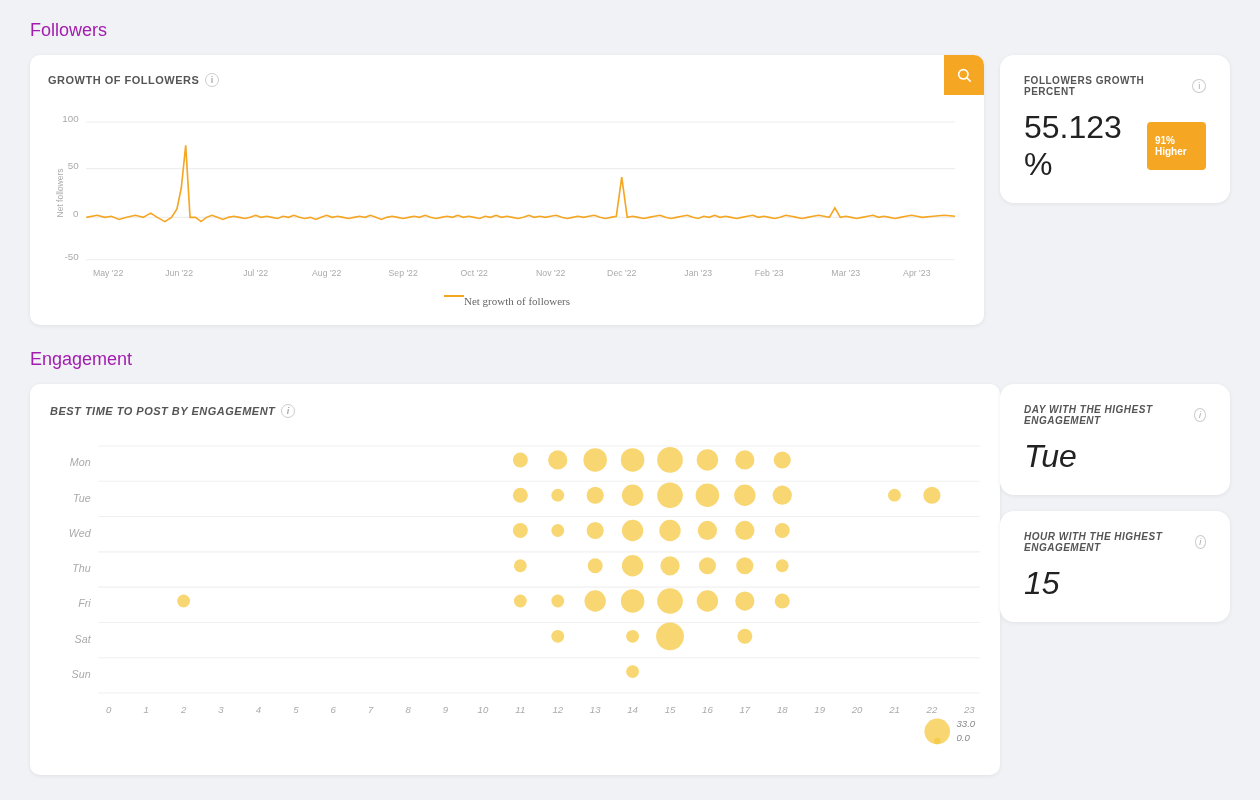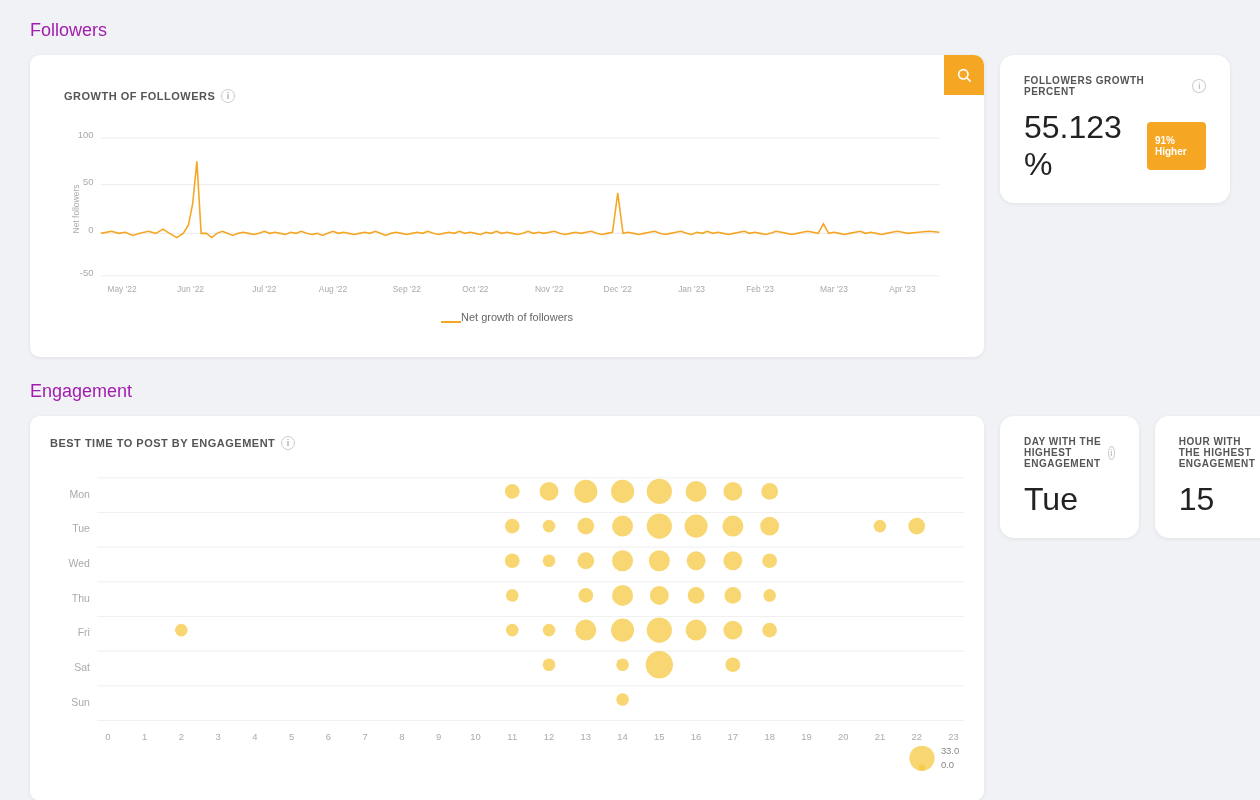--- a/index.html
+++ b/index.html
@@ -12,21 +12,21 @@
     }
     .section-title {
       font-size: 18px;
       font-weight: 400;
       color: #a21caf;
       margin-bottom: 14px;
     }
     .card {
       background: #fff;
       border-radius: 10px;
-      padding: 34px;
+      padding: 18px;
       box-shadow: 0 1px 4px rgba(0,0,0,0.07);
     }
     .card-title {
       font-size: 11px;
       font-weight: 700;
       letter-spacing: 0.5px;
       color: #555;
       display: flex;
       align-items: center;
       gap: 6px;
@@ -66,26 +66,27 @@
       cursor: pointer;
     }
     .chart-area {
       width: 100%;
       height: 180px;
       margin-top: 10px;
       position: relative;
     }
     .chart-legend {
       display: flex;
-      align-items: flex-end;
+      align-items: flex-start;
       justify-content: center;
       gap: 0;
       margin-top: 8px;
       font-size: 11px;
       color: #666;
+      font-family: Liberation Serif, serif;
     }
     .legend-line {
       display: inline-block;
       width: 20px;
       height: 2px;
       background: #f5a623;
       vertical-align: middle;
     }
     .y-label {
       font-size: 9px;
@@ -122,25 +123,26 @@
       padding: 13px 8px;
       border-radius: 4px;
       font-weight: 600;
     }
 
     
     .engagement-section { }
     .engagement-grid {
       display: grid;
       grid-template-columns: 1fr 230px;
-      gap: 16px;
       align-items: start;
+      font-style: italic;
     }
     .engagement-right {
       display: flex;
+      flex-direction: column;
       gap: 16px;
     }
 
     
     .bubble-card { padding: 20px; }
     .bubble-chart-container {
       margin-top: 12px;
       position: relative;
       overflow: hidden;
     }

